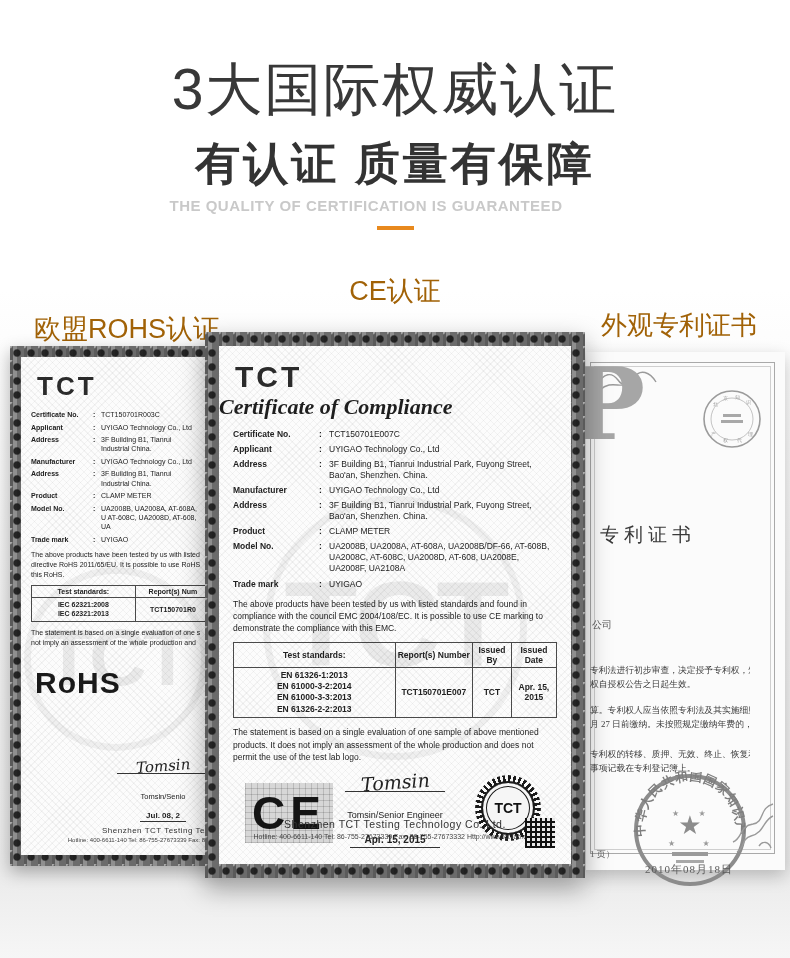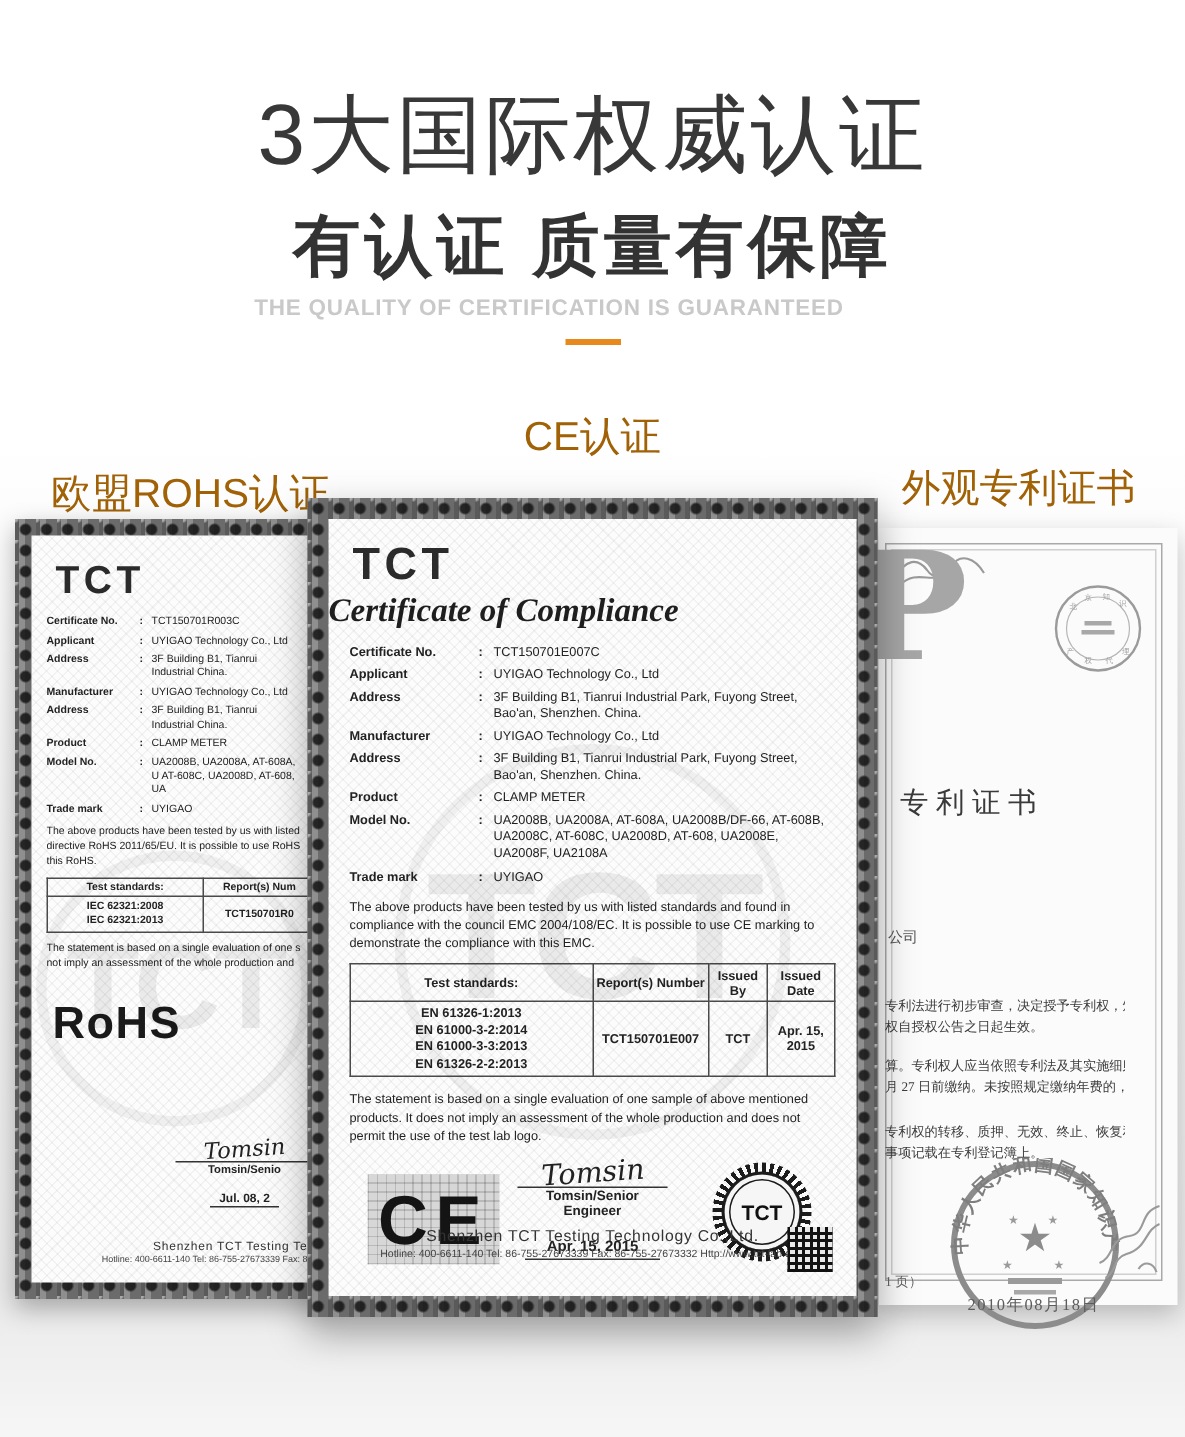--- a/index.html
+++ b/index.html
@@ -64,21 +64,21 @@
   .bold-cell{font-weight:bold;}
 
   .sign-row{position:relative;margin:8px 14px 0;height:86px;}
   .ce-mark{position:absolute;left:12px;top:12px;width:88px;height:60px;display:flex;align-items:center;justify-content:center;
     background:
       repeating-linear-gradient(0deg, rgba(0,0,0,.14) 0 1px, transparent 1px 6px),
       repeating-linear-gradient(90deg, rgba(0,0,0,.14) 0 1px, transparent 1px 6px),#d7d7d7;
     font-size:46px;font-weight:800;color:#141414;letter-spacing:5px;}
   .sig-block{position:absolute;left:112px;right:112px;top:0;text-align:center;}
   .sig-script{font-family:"DejaVu Serif", serif;font-style:italic;font-size:19px;color:#222;transform:rotate(-4deg);display:inline-block;}
-  .sig-line{border-top:1px solid #333;margin-top:-2px;padding-top:0;font-size:9px;color:#222;font-weight:bold;}
+  .sig-line{border-top:1px solid #333;margin-top:-2px;padding-top:18px;font-size:9px;color:#222;}
   .sig-date{font-size:10px;font-weight:bold;color:#222;margin-top:14px;border-bottom:1px solid #333;display:inline-block;padding:0 14px 2px;}
   .tct-seal{position:absolute;right:16px;top:4px;width:66px;height:66px;border-radius:50%;
     background:repeating-conic-gradient(#1b1b1b 0 5deg, rgba(0,0,0,0) 5deg 10deg);
     display:flex;align-items:center;justify-content:center;}
   .tct-seal-inner{width:50px;height:50px;border-radius:50%;background:#f6f6f6;border:2px solid #1b1b1b;
     box-shadow:inset 0 0 0 3px #f6f6f6, inset 0 0 0 4px #1b1b1b;
     display:flex;align-items:center;justify-content:center;font-size:14px;font-weight:800;color:#111;}
   .cert-footer{position:absolute;left:0;right:0;bottom:24px;text-align:center;color:#333;}
   .cf1{font-size:10.5px;letter-spacing:.5px;}
   .cf2{font-size:7px;margin-top:3px;color:#444;}

